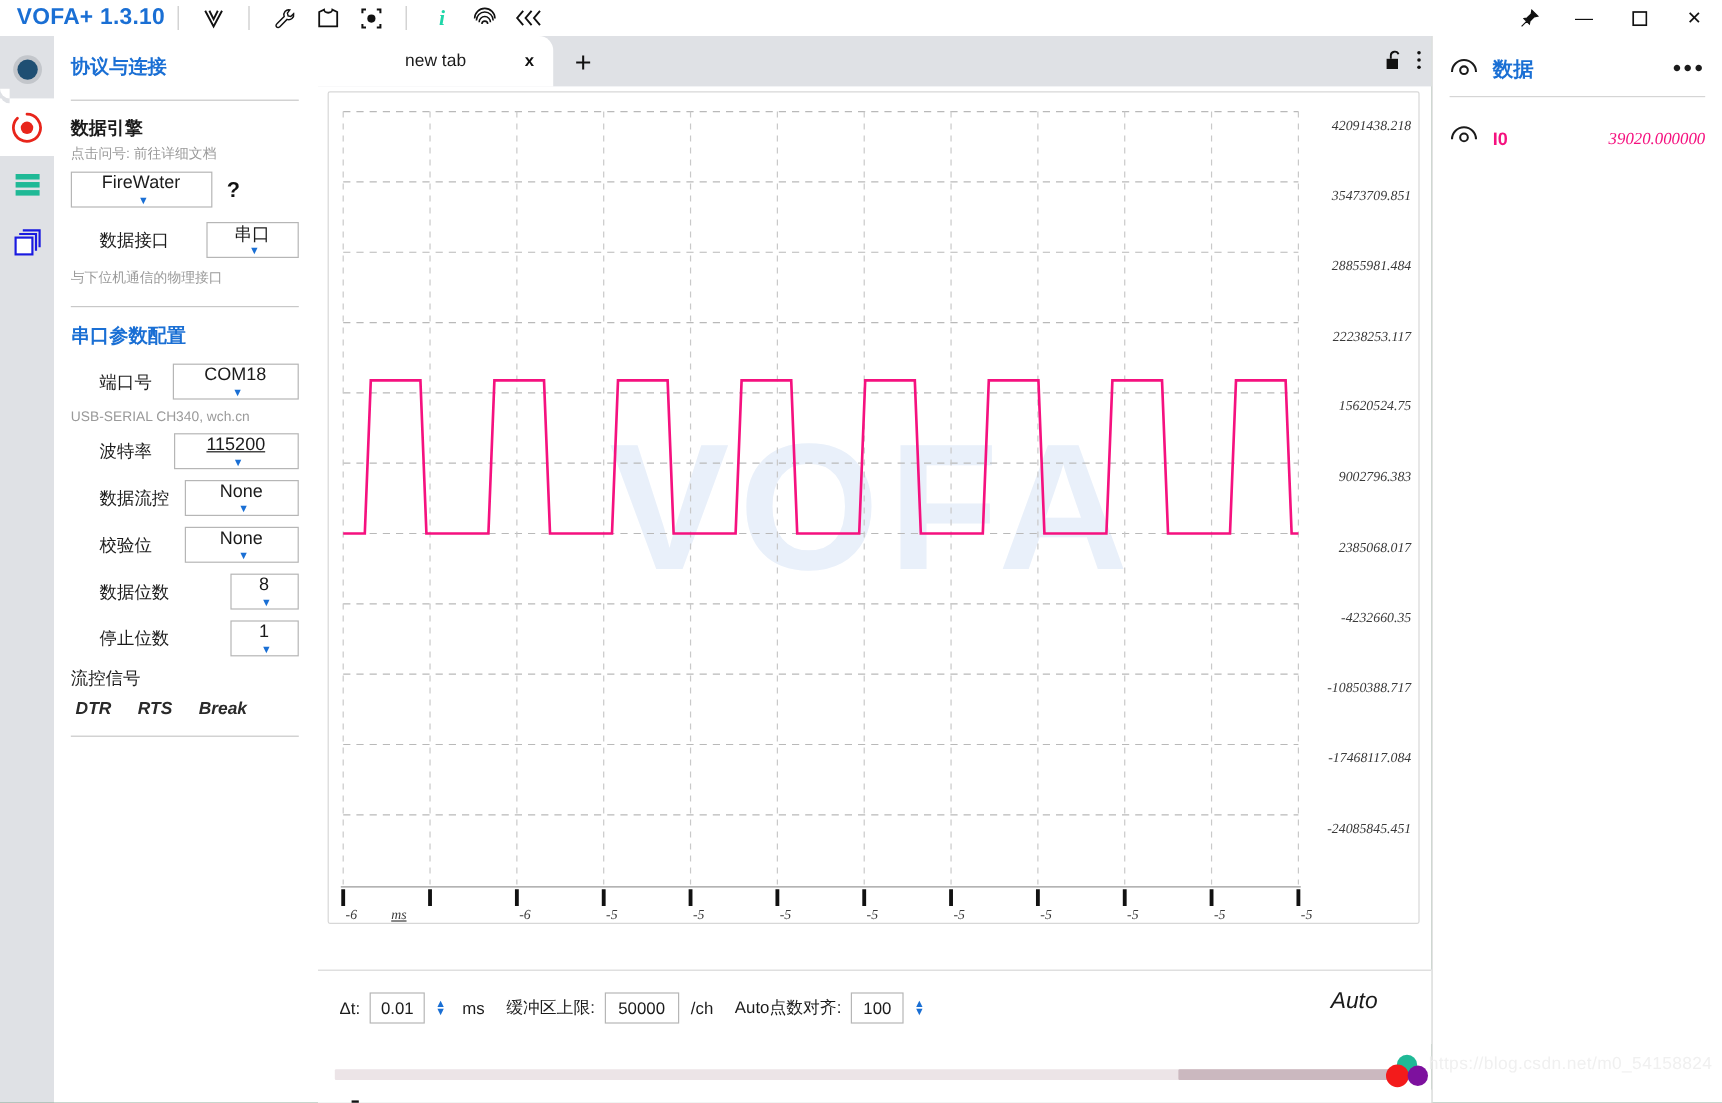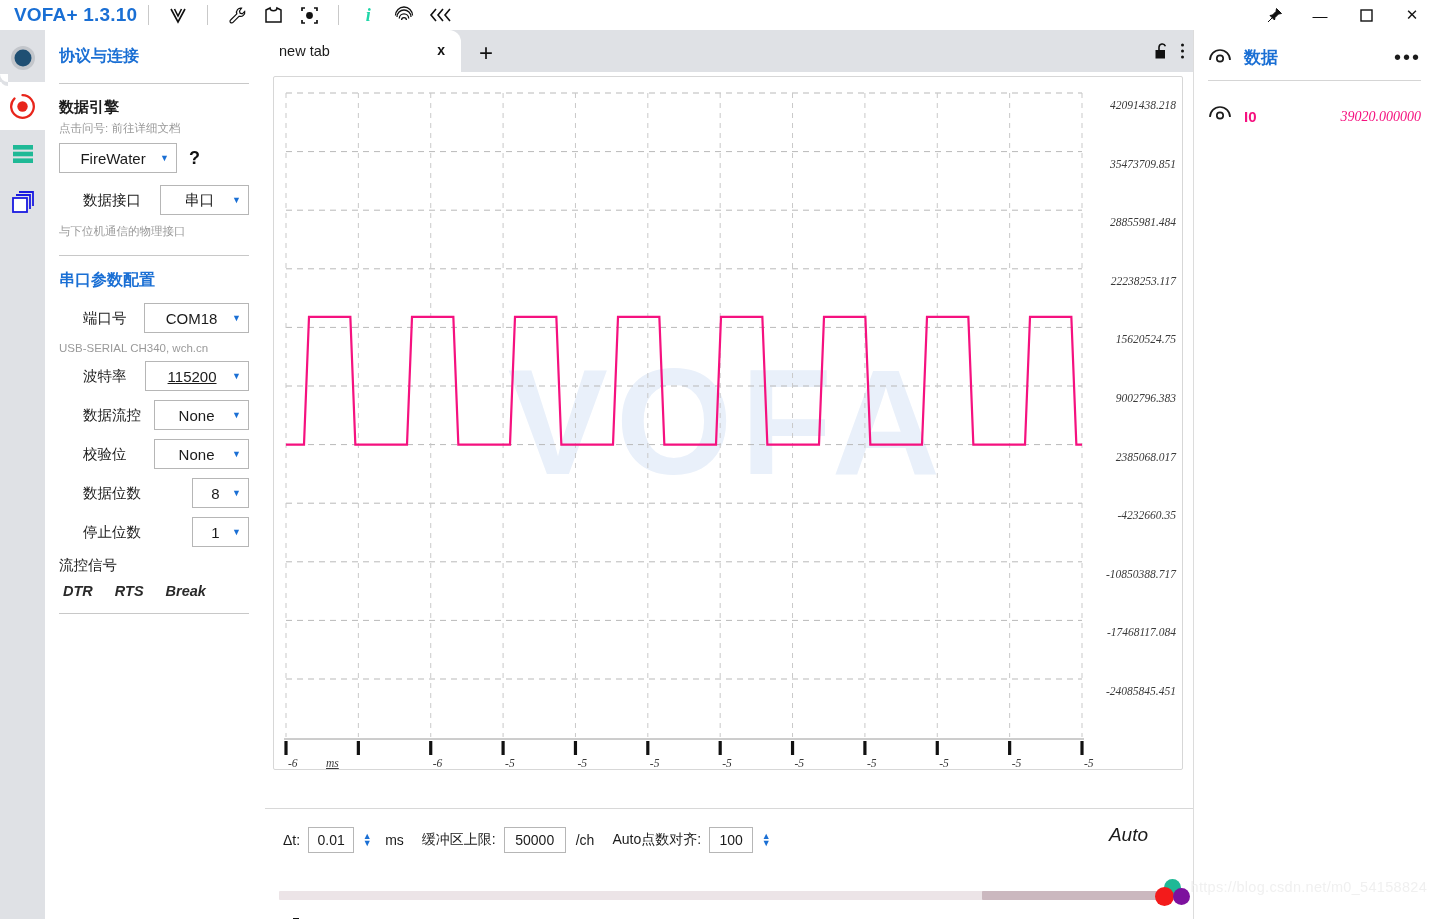--- a/index.html
+++ b/index.html
@@ -108,26 +108,26 @@
     white-space: nowrap;
   }
   .combo {
     border: 1px solid #b6b6b6;
     background: #fff;
     height: 30px;
     display: flex; align-items: center;
     justify-content: space-between;
     padding: 0 7px 0 10px;
     cursor: pointer;
-    font-size: 15px; color: #1b1b1b;
+    font-size: 15px; color: #1b1b1b; flex-direction: column;
   }
   .combo .cval { flex: 1; text-align: center; padding-right: 4px; white-space: nowrap; }
   .combo .carrow { color: #1a6fd4; font-size: 9px; line-height: 1; }
   .combo.w-engine { width: 118px; }
-  .combo.w-iface  { width: 89px; }
+  .combo.w-iface  { width: 77px; }
   .combo.w-port   { width: 105px; }
   .combo.w-baud   { width: 104px; }
   .combo.w-none   { width: 95px; }
   .combo.w-num    { width: 57px; }
   .combo .cval.underline { text-decoration: underline; }
   .qmark {
     font-size: 18px; font-weight: bold; color: #111;
     margin-left: 12px; cursor: pointer;
   }
   .flowsig-label { font-size: 14.5px; color: #1b1b1b; margin: 6px 0 8px 0; }
@@ -147,20 +147,21 @@
     position: relative; height: 42px;
     background: #dfe1e5;
     display: flex; align-items: flex-end;
   }
   .tab {
     position: relative;
     height: 42px; min-width: 196px;
     background: #ffffff;
     border-top-right-radius: 12px;
     display: flex; align-items: center;
+    justify-content: center;
     padding: 0 14px;
     cursor: pointer;
   }
   .tab-label { font-size: 14.5px; color: #1b1b1b; }
   .tab-close {
     position: absolute; right: 16px; top: 12px;
     font-size: 14px; color: #111; cursor: pointer;
     font-weight: bold;
   }
   .tab-add {

